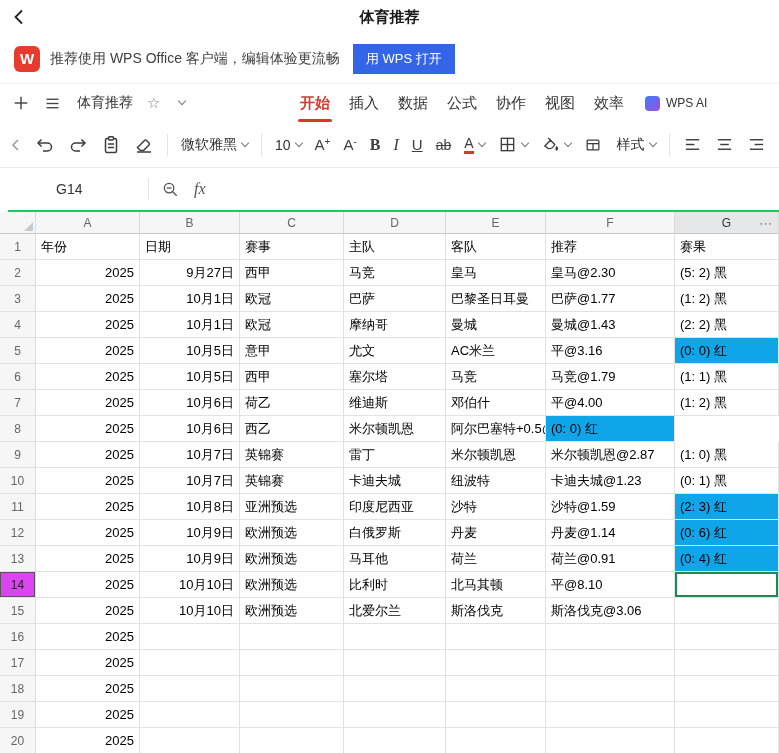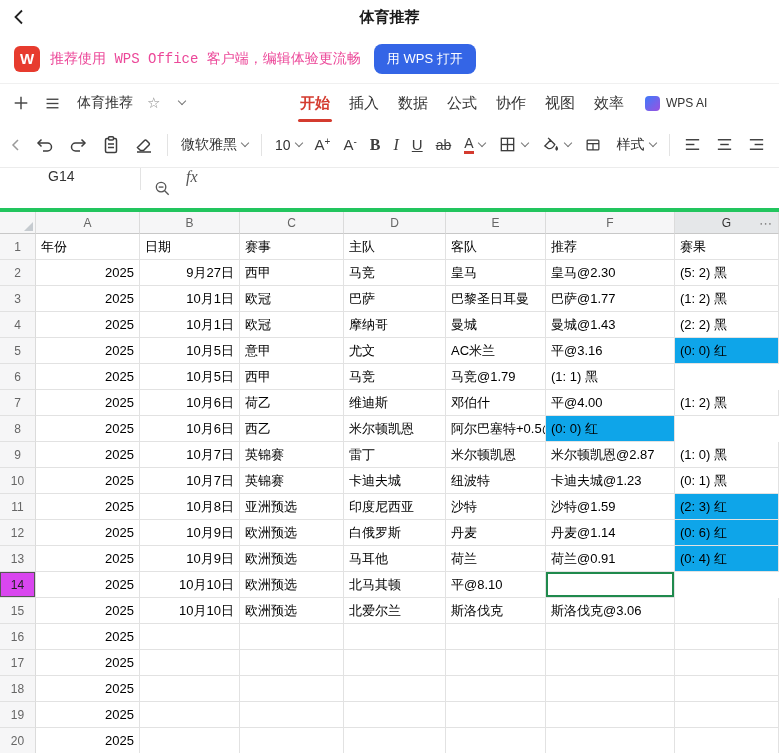--- a/index.html
+++ b/index.html
@@ -8,23 +8,23 @@
 
   
   .topbar { height:34px; position:relative; display:flex; align-items:center; background:#fff; }
   .topbar .back { position:absolute; left:10px; top:7px; }
   .topbar .title { margin:0 auto; font-size:15px; font-weight:bold; color:#1a1a1a; }
 
   
   .banner { height:50px; display:flex; align-items:center; padding:0 14px; border-bottom:1px solid #f0f0f0; }
   .wps-logo { width:26px; height:26px; border-radius:6px; background:#E73B2E; color:#fff;
     font-weight:bold; font-size:15px; display:flex; align-items:center; justify-content:center; flex:none; }
-  .banner-text { margin-left:10px; font-size:14px; color:#ec4899; white-space:nowrap;font-family:Liberation Mono, monospace; }
+  .banner-text { margin-left:10px; font-size:14px; color:#404040; white-space:nowrap; }
   .open-btn { margin-left:13px; background:#3465E6; color:#fff; font-size:13px; padding:6px 13px;
-    border-radius:8px; border:none; white-space:nowrap; cursor:pointer; }
+    border-radius:0; border:none; white-space:nowrap; cursor:pointer; }
 
   
   .menubar { height:38px; position:relative; display:flex; align-items:center; padding:0 12px; }
   .mb-left { display:flex; align-items:center; gap:14px; }
   .doc-title { font-size:14px; color:#333; margin-left:2px; }
   .star { font-size:15px; color:#8a8a8a; }
   .chev { display:inline-block; width:6px; height:6px; border-right:1.3px solid #777;
     border-bottom:1.3px solid #777; transform:rotate(45deg); margin:-4px 0 0 5px; }
   .tabs { position:absolute; left:300px; right:0; top:0; bottom:0; display:flex; align-items:center; gap:19px; }
   .tab { height:100%; display:flex; align-items:center; font-size:15px; color:#333; position:relative; cursor:pointer; }
@@ -45,21 +45,21 @@
   .t-font { font-size:14px; color:#333; }
   .t-b { font-weight:bold; font-size:16px; font-family:"Liberation Serif",serif; }
   .t-i { font-style:italic; font-size:16px; font-family:"Liberation Serif",serif; }
   .t-u { text-decoration:underline; font-size:15px; }
   .t-s { text-decoration:line-through; font-size:14px; }
   .t-a { font-size:15px; }
   .sup { font-size:10px; margin-top:-7px; }
   .fontcolor { font-size:14px; line-height:1; border-bottom:3px solid #D43B2F; padding-bottom:1px; }
 
   
-  .formulabar { height:44px; display:flex; border-bottom:4px solid #22c55e; }
+  .formulabar { height:44px; display:flex; align-items:center; border-bottom:2px solid #22c55e;margin-left:8px; }
   .cellref { width:140px; padding-left:48px; font-size:14px; color:#333; }
   .fx { font-family:"Liberation Serif",serif; font-style:italic; font-size:16px; color:#555; margin-left:14px; }
   .fb-input { flex:1; height:100%; display:flex; align-items:center; padding-left:16px; font-size:13px; color:#222; }
 
   
   .sheet { position:relative; }
   .colheads, .sheet-row { display:grid; grid-template-columns:36px 104px 100px 104px 102px 100px 129px 104px; }
   .colheads { height:22px; }
   .corner { background:#F6F6F7; border-right:1px solid #DBDBDB; border-bottom:1px solid #C8C8C8; position:relative; }
   .corner::after { content:""; position:absolute; right:2px; bottom:2px;
@@ -310,20 +310,21 @@
       <div class="cell">尤文</div>
       <div class="cell">AC米兰</div>
       <div class="cell">平@3.16</div>
       <div class="cell red">(0: 0) 红</div>
     </div>
     <div class="sheet-row">
       <div class="rownum">6</div>
       <div class="cell num">2025</div>
       <div class="cell num">10月5日</div>
       <div class="cell">西甲</div>
+      <div class="cell">塞尔塔</div>
       <div class="cell">马竞</div>
       <div class="cell">马竞@1.79</div>
       <div class="cell">(1: 1) 黑</div>
     </div>
     <div class="sheet-row">
       <div class="rownum">7</div>
       <div class="cell num">2025</div>
       <div class="cell num">10月6日</div>
       <div class="cell">荷乙</div>
       <div class="cell">维迪斯</div>
@@ -388,20 +389,21 @@
       <div class="cell">马耳他</div>
       <div class="cell">荷兰</div>
       <div class="cell">荷兰@0.91</div>
       <div class="cell red">(0: 4) 红</div>
     </div>
     <div class="sheet-row">
       <div class="rownum sel">14</div>
       <div class="cell num">2025</div>
       <div class="cell num">10月10日</div>
       <div class="cell">欧洲预选</div>
+      <div class="cell">比利时</div>
       <div class="cell">北马其顿</div>
       <div class="cell">平@8.10</div>
       <div class="cell sel"></div>
     </div>
     <div class="sheet-row">
       <div class="rownum">15</div>
       <div class="cell num">2025</div>
       <div class="cell num">10月10日</div>
       <div class="cell">欧洲预选</div>
       <div class="cell">北爱尔兰</div>

